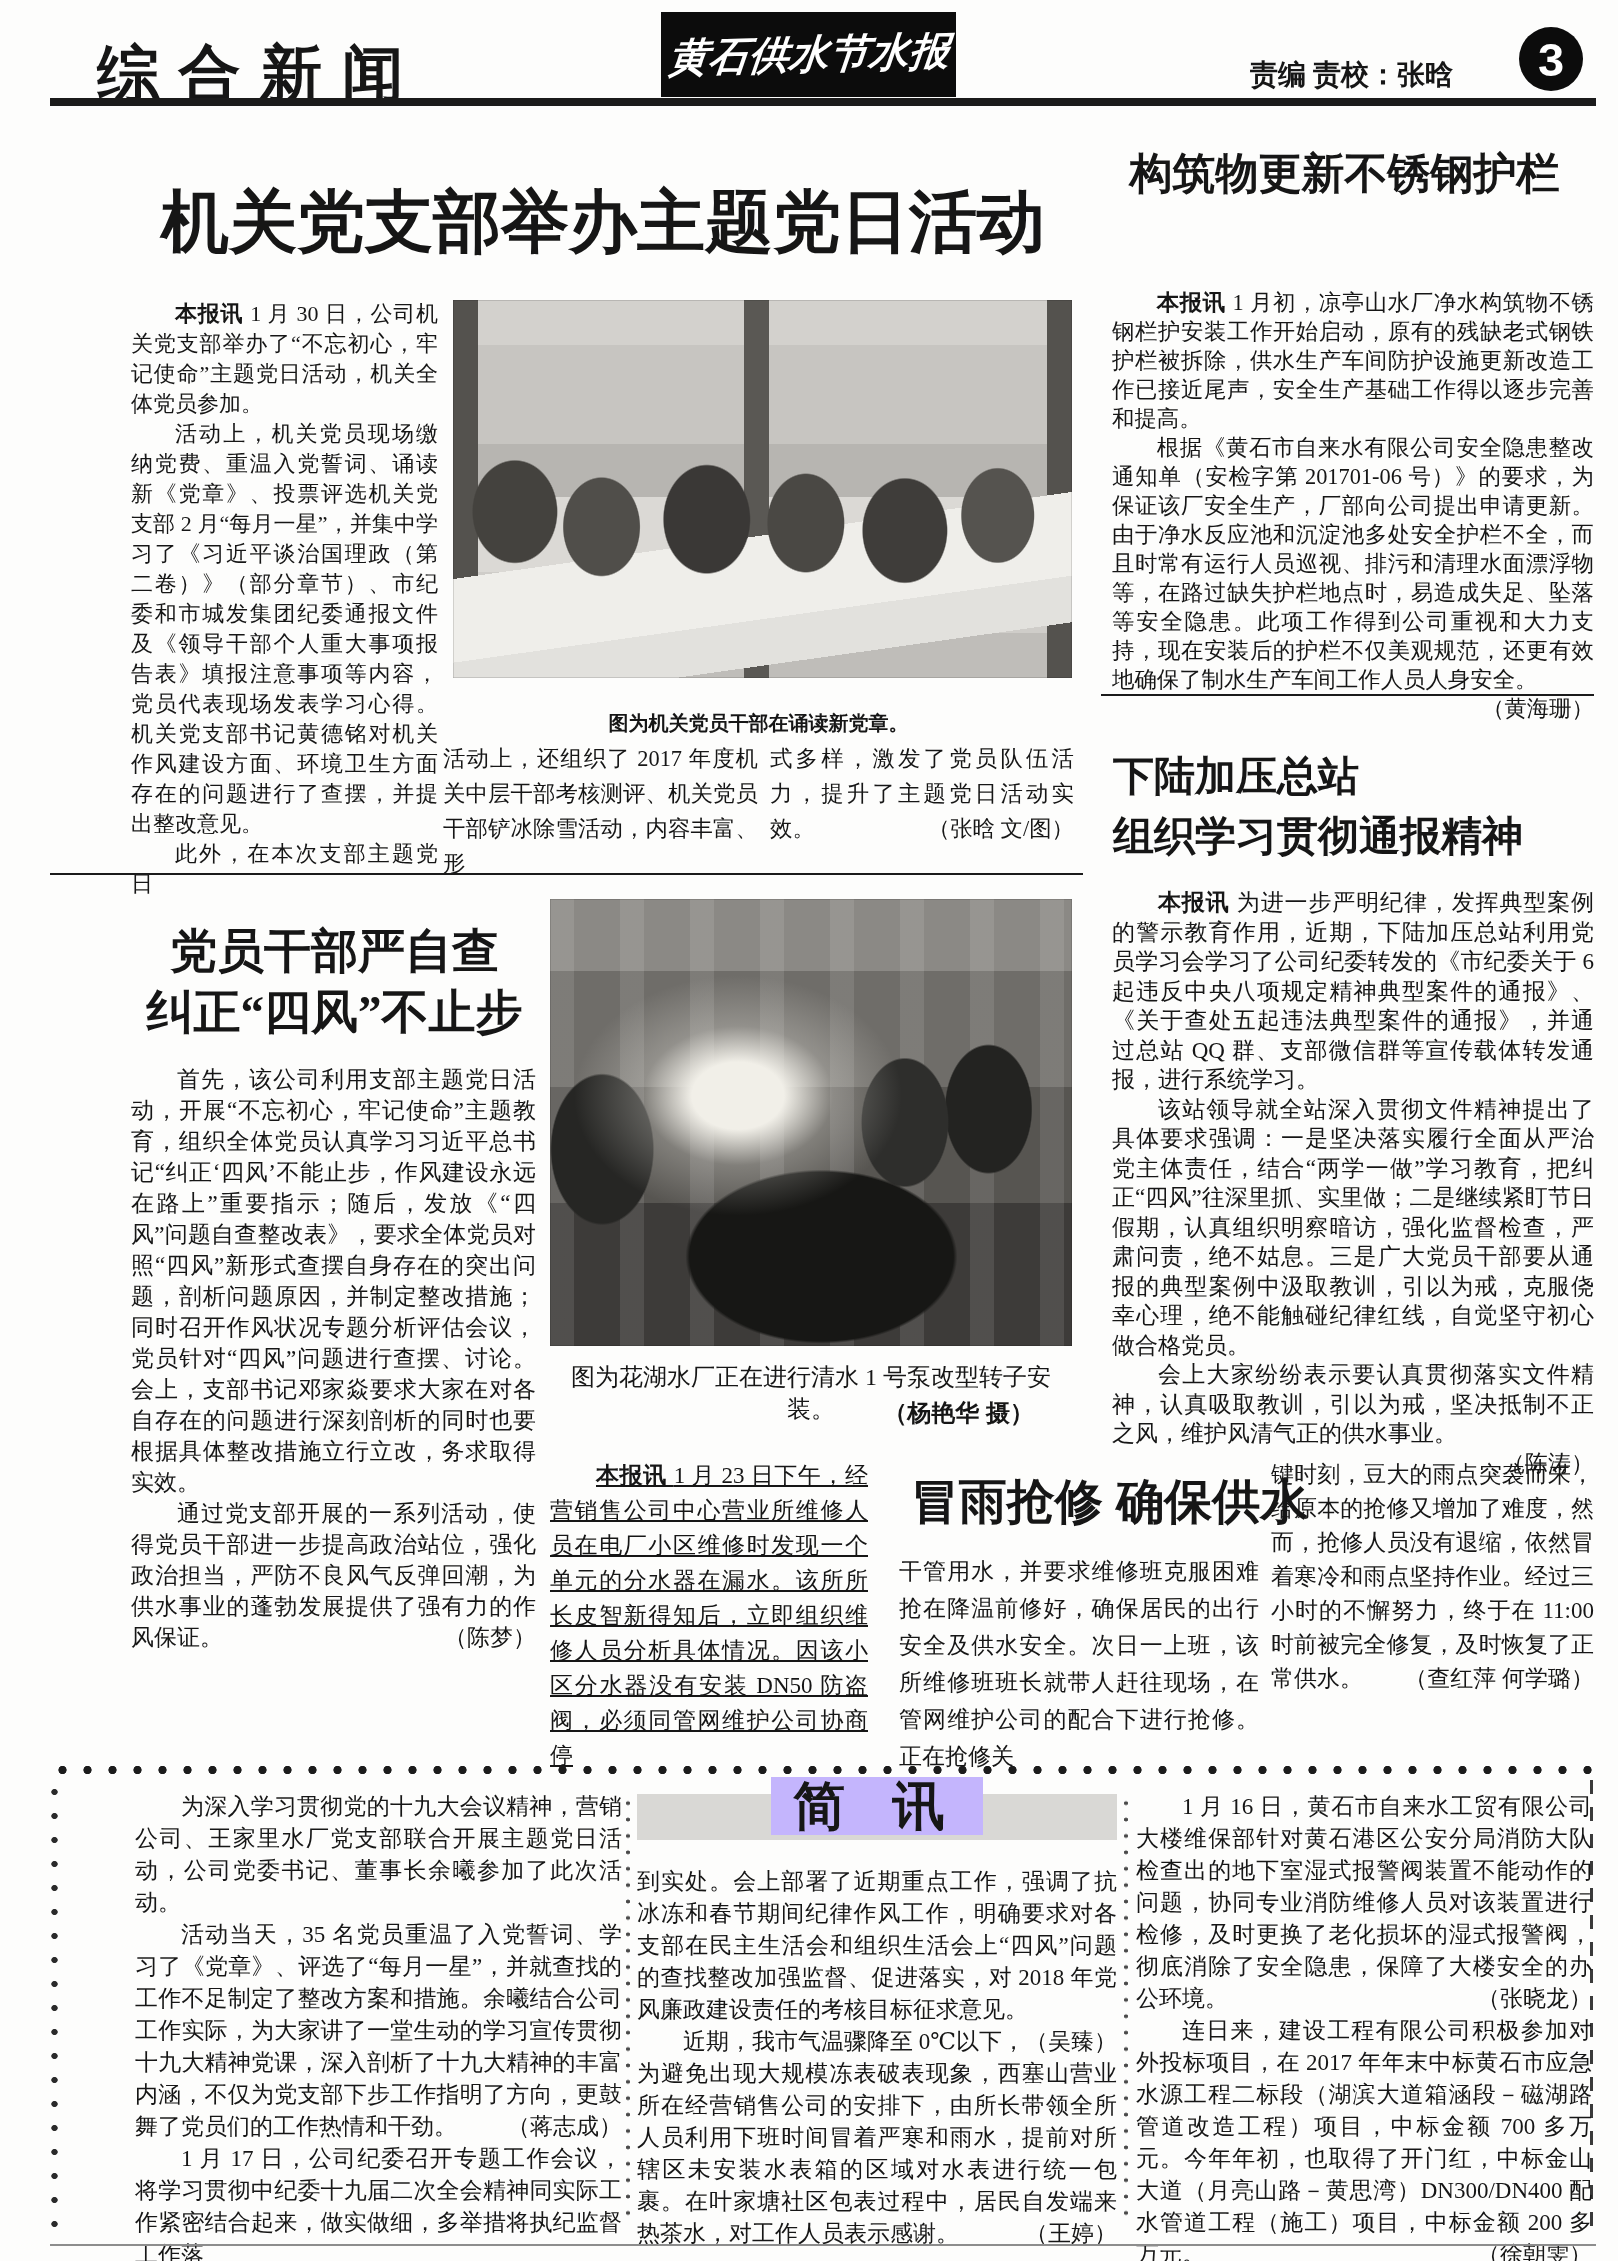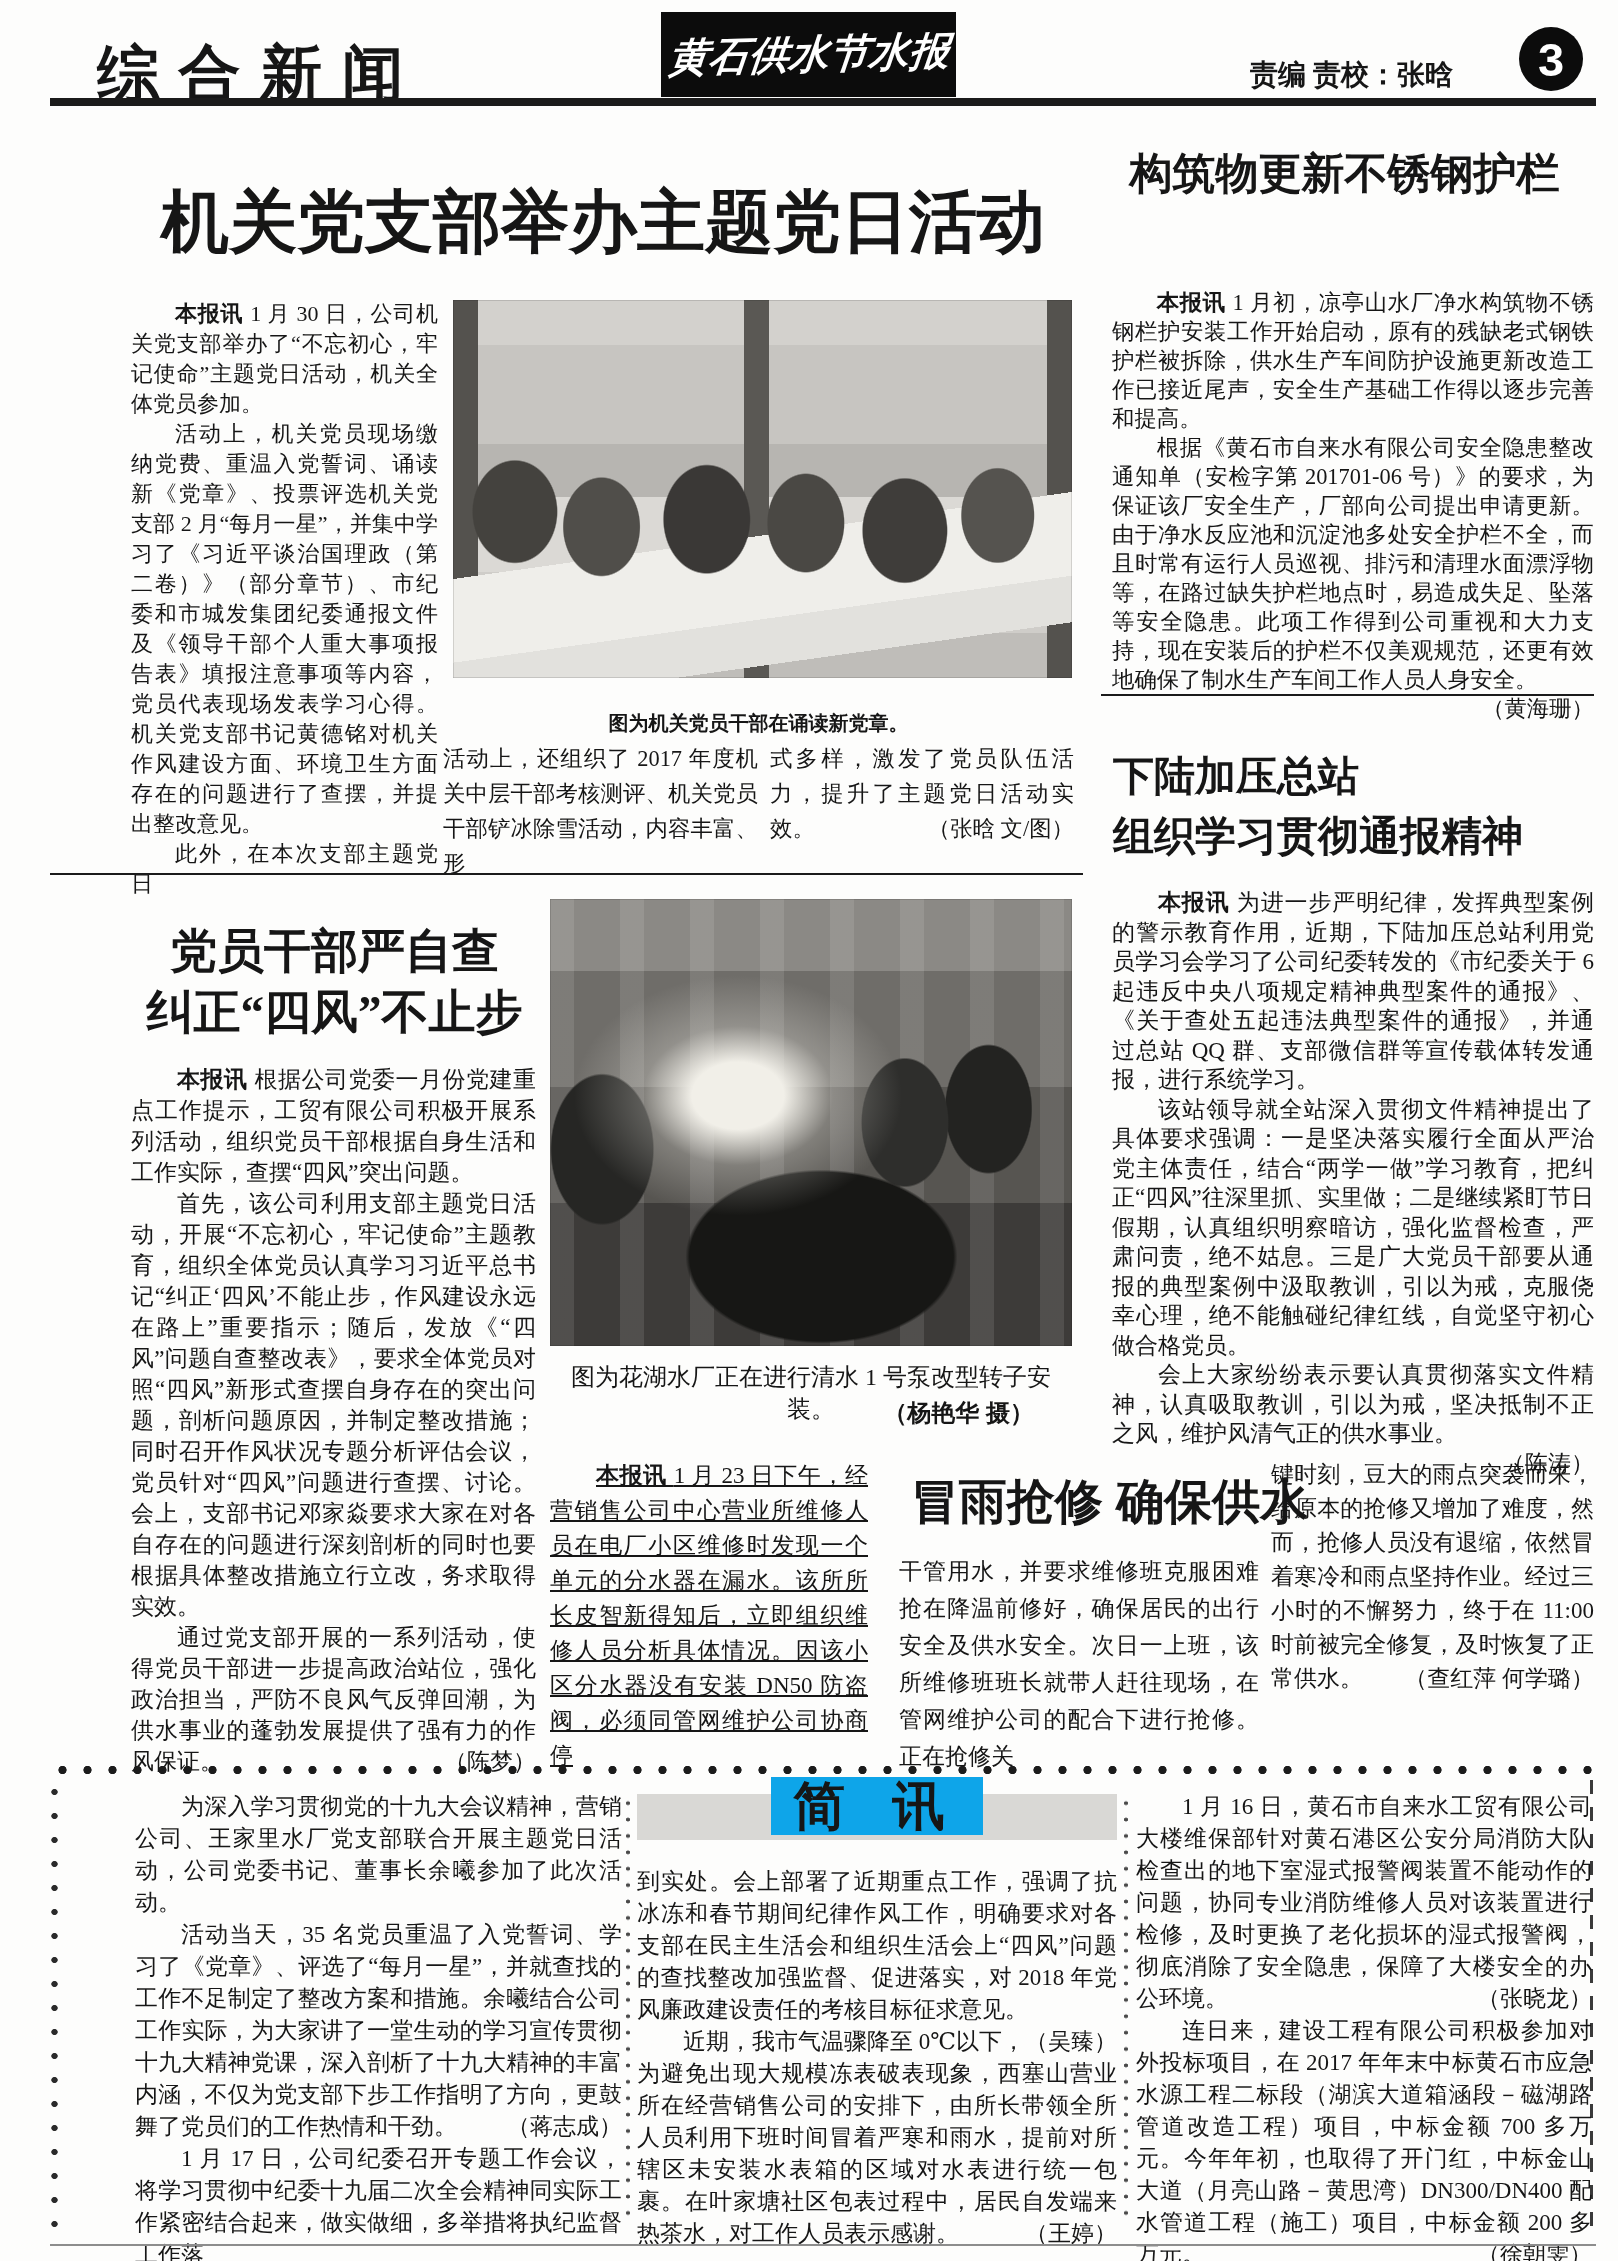--- a/index.html
+++ b/index.html
@@ -45,21 +45,21 @@
       radial-gradient(ellipse 164px 120px at 36% 44%, #f1efe8 0 28%, rgba(238,236,229,0.28) 58%, transparent 100%),
       radial-gradient(ellipse 136px 87px at 52% 80%, #171715 0 97%, transparent 100%),
       radial-gradient(ellipse 52px 76px at 10% 56%, #262624 0 97%, transparent 100%),
       radial-gradient(ellipse 44px 65px at 68% 50%, #2e2e2c 0 97%, transparent 100%),
       radial-gradient(ellipse 44px 65px at 84% 47%, #232321 0 97%, transparent 100%),
       repeating-linear-gradient(90deg, rgba(255,255,255,0.10) 0 24px, transparent 24px 70px),
       linear-gradient(180deg,#8b8985 0 16%,#6f6d69 16% 42%,#575551 42% 68%,#3d3b39 68%);
   }
   .cap-kai{font-family:"Liberation Serif","DejaVu Serif",serif;}
   .jx-band{background:#d9d8d5;}
-  .jx-title span{background:#0ea5e9;padding:0 22px;}
+  .jx-title span{background:#c4b5fd;padding:0 22px;}
 </style>
 </head>
 <body>
 
 <div class="page">
 
   <div class="abs bold" style="left:97px;top:32px;font-size:62px;letter-spacing:19.6px;">综合新闻</div>
 
   <div class="abs masthead" style="left:661px;top:12px;width:295px;height:85px;">
     <span style="font-size:40px;">黄石供水节水报</span>
@@ -94,21 +94,20 @@
     </div>
 
   <div class="abs rule" style="left:50px;top:873px;width:1033px;height:2.2px;"></div>
 
   <div class="abs bold center" style="left:131px;top:921px;width:407px;font-size:47px;line-height:61px;">
     <div>党员干部严自查</div>
     <div>纠正“四风”不止步</div>
   </div>
 
   <div class="abs col" style="left:131px;top:1064px;width:405px;font-size:23px;line-height:31px;">
-      <p><b class="lede">本报讯 </b><span>根据公司党委一月份党建重点工作提示，工贸有限公司积极开展系列活动，组织党员干部根据自身生活和工作实际，查摆“四风”突出问题。</span></p>
       <p><span>首先，该公司利用支部主题党日活动，开展“不忘初心，牢记使命”主题教育，组织全体党员认真学习习近平总书记“纠正‘四风’不能止步，作风建设永远在路上”重要指示；随后，发放《“四风”问题自查整改表》，要求全体党员对照“四风”新形式查摆自身存在的突出问题，剖析问题原因，并制定整改措施；同时召开作风状况专题分析评估会议，党员针对“四风”问题进行查摆、讨论。会上，支部书记邓家焱要求大家在对各自存在的问题进行深刻剖析的同时也要根据具体整改措施立行立改，务求取得实效。</span></p>
       <p><span>通过党支部开展的一系列活动，使得党员干部进一步提高政治站位，强化政治担当，严防不良风气反弹回潮，为供水事业的蓬勃发展提供了强有力的作风保证。</span><span class="sign">（陈梦）</span></p>
     </div>
 
   <div class="abs photo photo-pump" style="left:550px;top:899px;width:522px;height:447px;"></div>
 
   <div class="abs cap-kai center" style="left:550px;top:1361px;width:522px;font-size:24px;">图为花湖水厂正在进行清水 1 号泵改型转子安装。</div>
 
   <div class="abs bold sans" style="left:550px;top:1397px;width:484px;text-align:right;font-size:24px;">（杨艳华 摄）</div>
 

